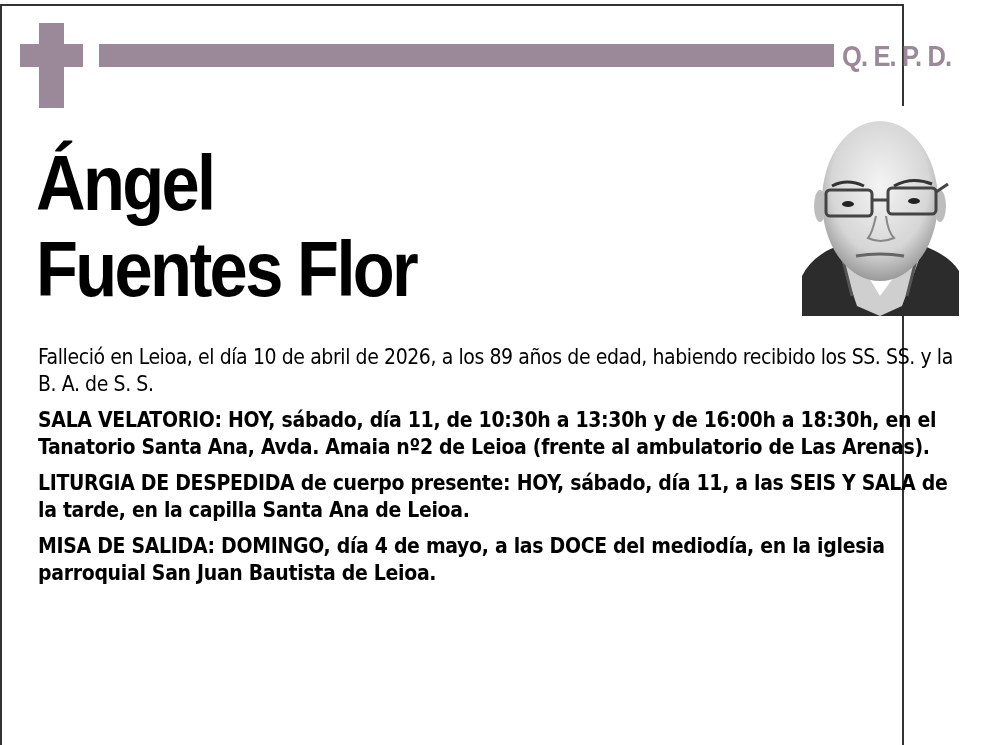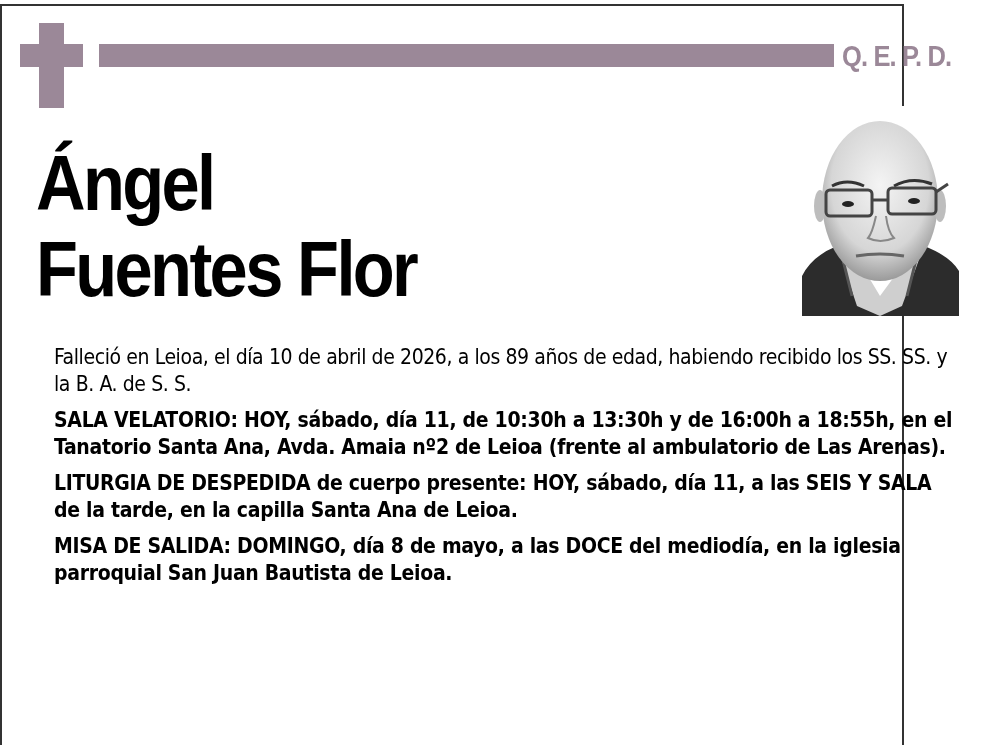--- a/index.html
+++ b/index.html
@@ -26,21 +26,21 @@
     white-space: nowrap;
   }
   .photo {
     position: absolute; left: 800px; top: 100px; width: 157px; height: 210px;
     overflow: hidden; background: #fff;
   }
   .body-text {
     position: absolute; left: 36px; top: 338px; width: 920px;
     font-size: 21px; line-height: 27px; letter-spacing: -0.4px;
   }
-  .body-text p { margin-bottom: 9px; margin-left: 16px; }
+  .body-text p { margin-bottom: 9px; }
   .body-text p.bold { font-weight: bold; letter-spacing: -0.3px; }
 </style>
 </head>
 <body>
 
 <div class="frame">
   <div>
     <div class="cross-v"></div>
     <div class="cross-h"></div>
   </div>
@@ -76,17 +76,17 @@
       <path d="M134 86 L146 78" stroke="#444" stroke-width="3"></path>
       <ellipse cx="46" cy="98" rx="6" ry="3" fill="#222"></ellipse>
       <ellipse cx="112" cy="95" rx="6" ry="3" fill="#222"></ellipse>
       <path d="M74 110 Q70 128 66 132 Q78 138 92 132 Q86 126 84 110" fill="none" stroke="#888" stroke-width="2"></path>
       <path d="M54 150 Q78 146 102 150" stroke="#666" stroke-width="3" fill="none"></path>
     </svg>
   </div>
 
   <div class="body-text">
     <p>Falleció en Leioa, el día 10 de abril de 2026, a los 89 años de edad, habiendo recibido los SS. SS. y la B. A. de S. S.</p>
-    <p class="bold">SALA VELATORIO: HOY, sábado, día 11, de 10:30h a 13:30h y de 16:00h a 18:55h, en el Tanatorio Santa Ana, Avda. Amaia nº2 de Leioa (frente al ambulatorio de Las Arenas).</p>
+    <p class="bold">SALA VELATORIO: HOY, sábado, día 11, de 10:30h a 13:30h y de 16:00h a 18:30h, en el Tanatorio Santa Ana, Avda. Amaia nº2 de Leioa (frente al ambulatorio de Las Arenas).</p>
     <p class="bold">LITURGIA DE DESPEDIDA de cuerpo presente: HOY, sábado, día 11, a las SEIS Y SALA de la tarde, en la capilla Santa Ana de Leioa.</p>
-    <p class="bold">MISA DE SALIDA: DOMINGO, día 8 de mayo, a las DOCE del mediodía, en la iglesia parroquial San Juan Bautista de Leioa.</p>
+    <p class="bold">MISA DE SALIDA: DOMINGO, día 4 de mayo, a las DOCE del mediodía, en la iglesia parroquial San Juan Bautista de Leioa.</p>
   </div>
 </div>
 
 </body></html>

